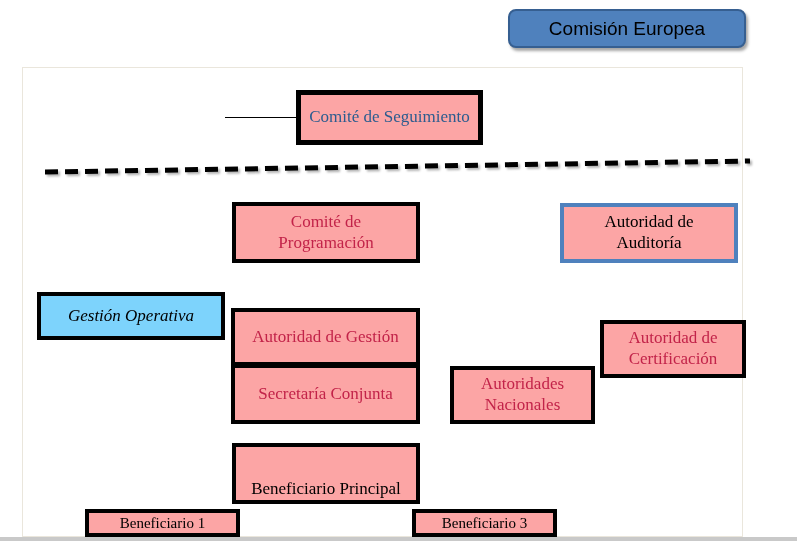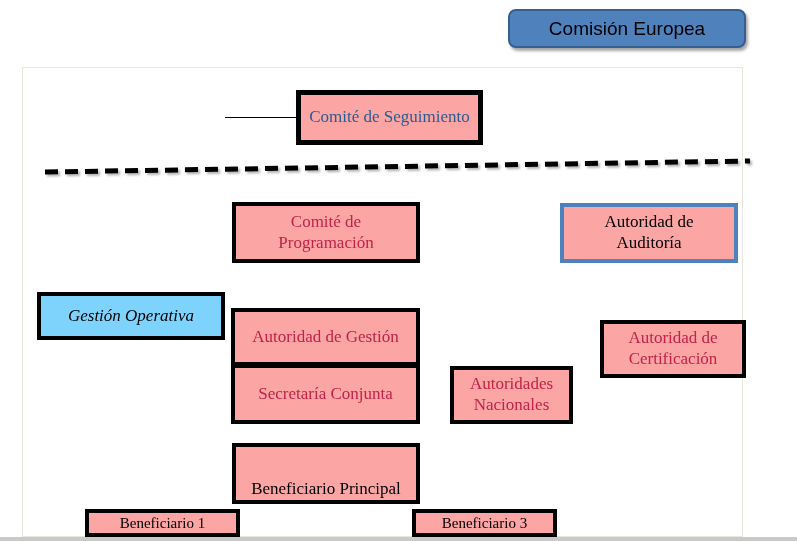--- a/index.html
+++ b/index.html
@@ -95,21 +95,21 @@
     width: 189px; height: 58px;
     color: #c22349;
   }
   .secretaria-conjunta {
     left: 231px; top: 364px;
     width: 189px; height: 60px;
     color: #c22349;
   }
   .autoridades-nacionales {
     left: 450px; top: 366px;
-    width: 123px; height: 58px;
+    width: 145px; height: 58px;
     color: #c22349;
     padding: 0 10px;
     justify-content: center;
   }
   .autoridad-certificacion {
     left: 600px; top: 297px;
     width: 146px; height: 58px;
     color: #c22349;
     padding: 0 16px;
     margin-top: 23px;

